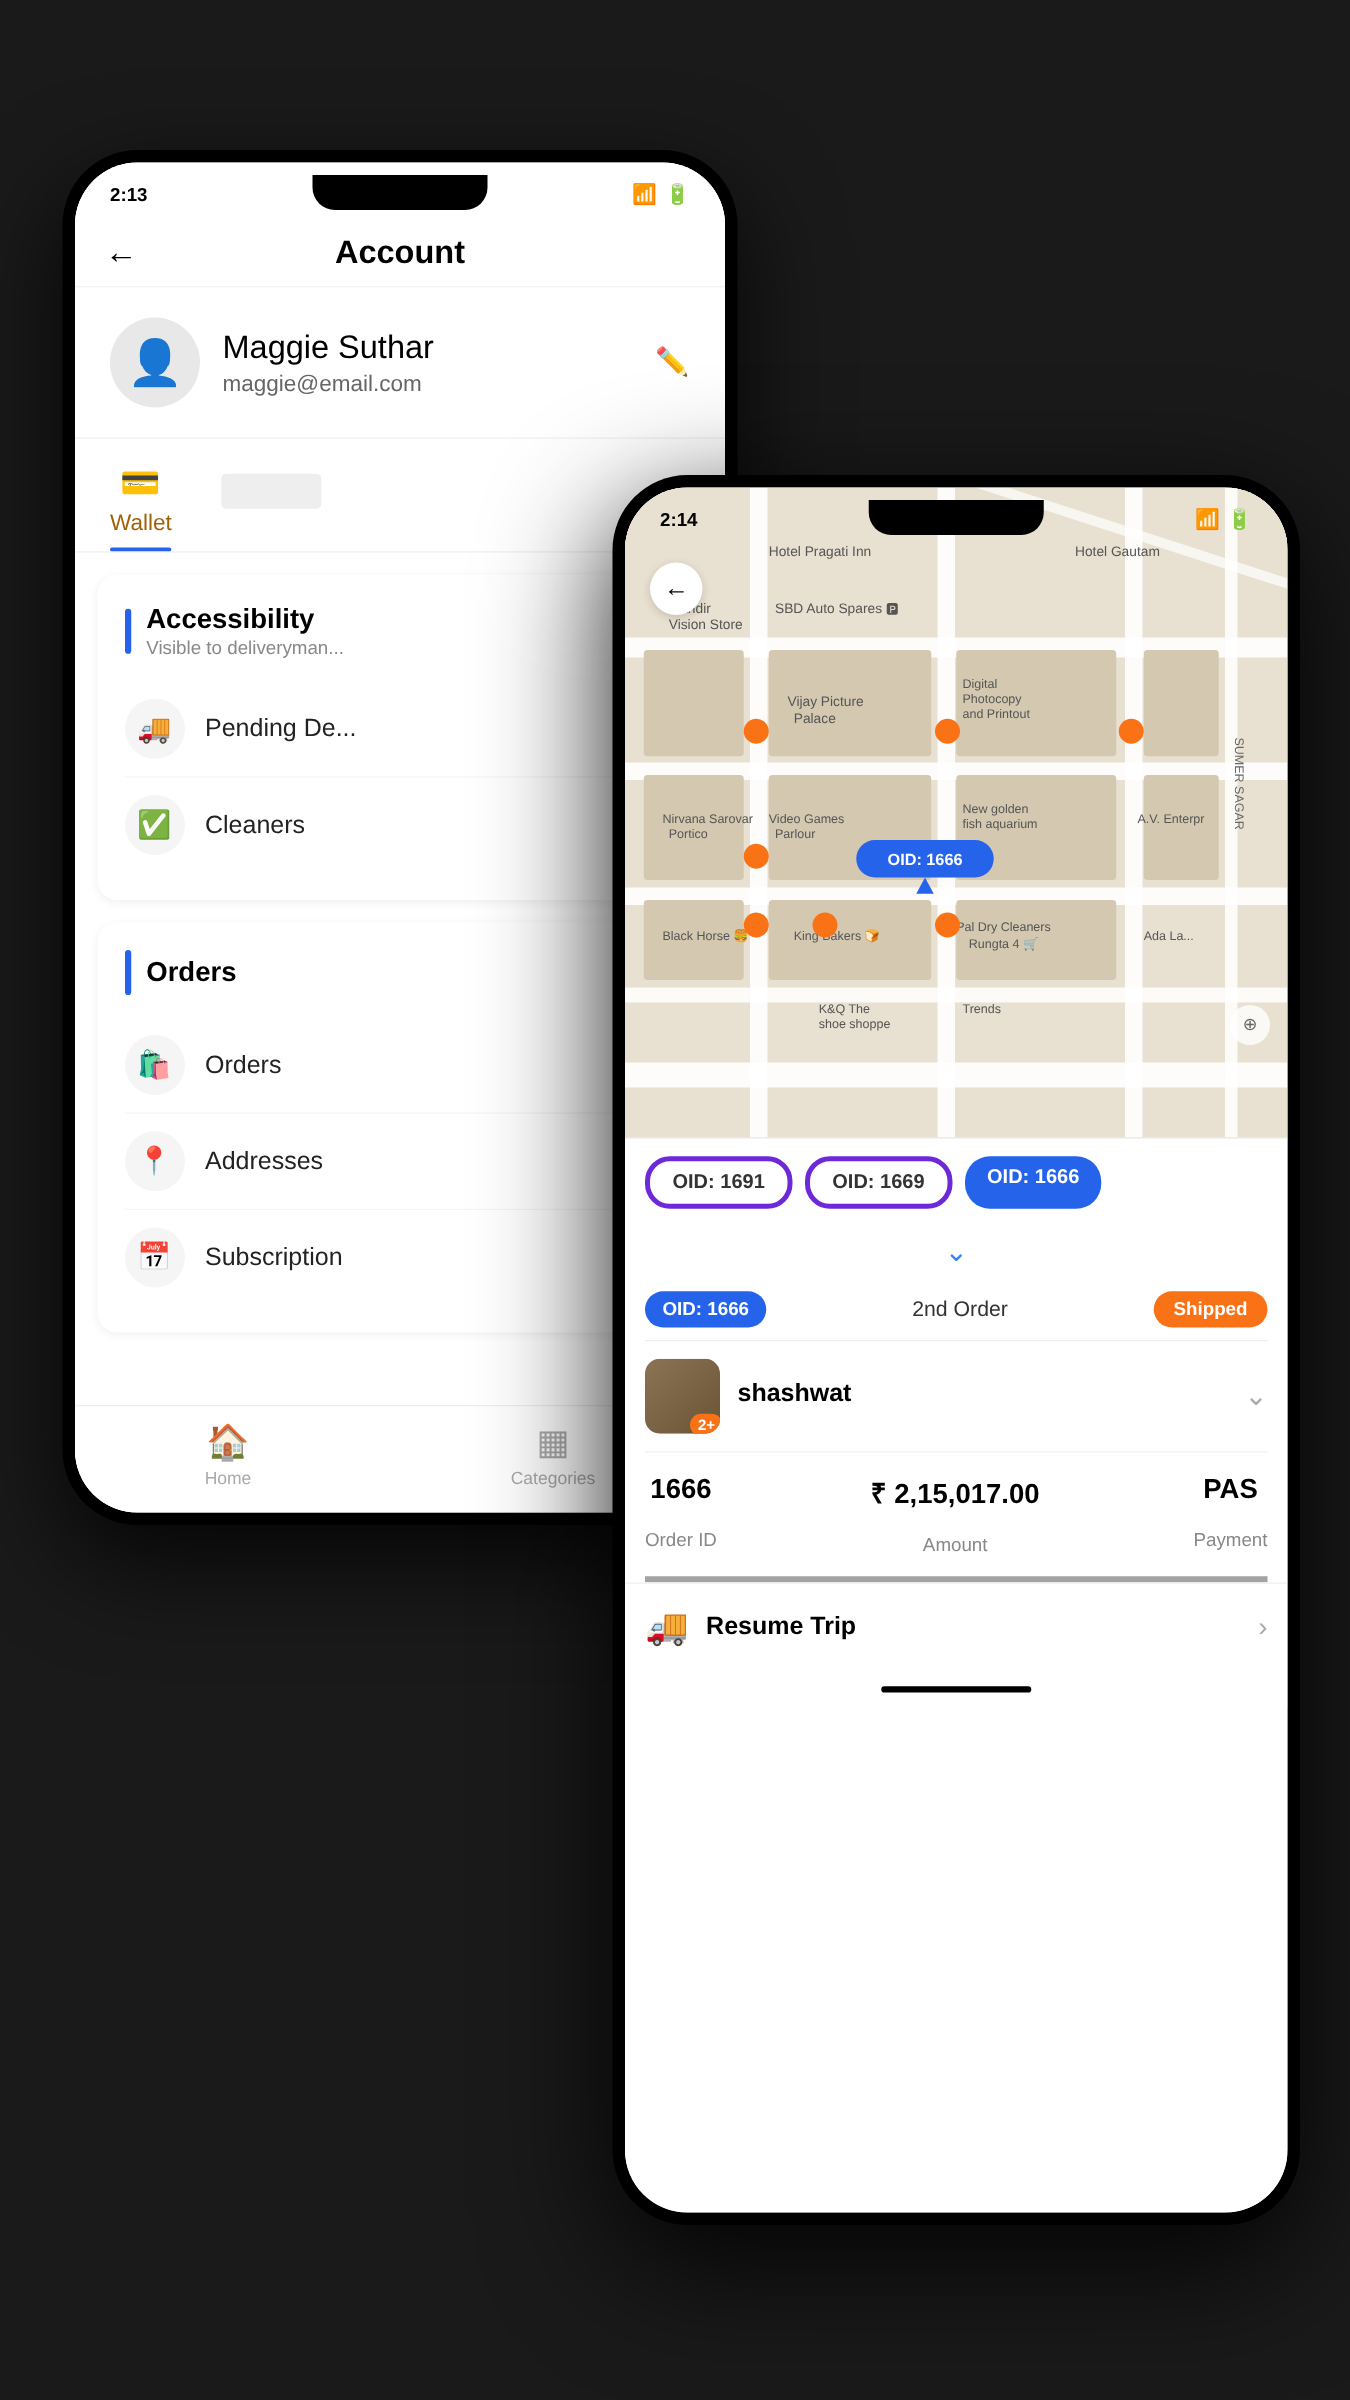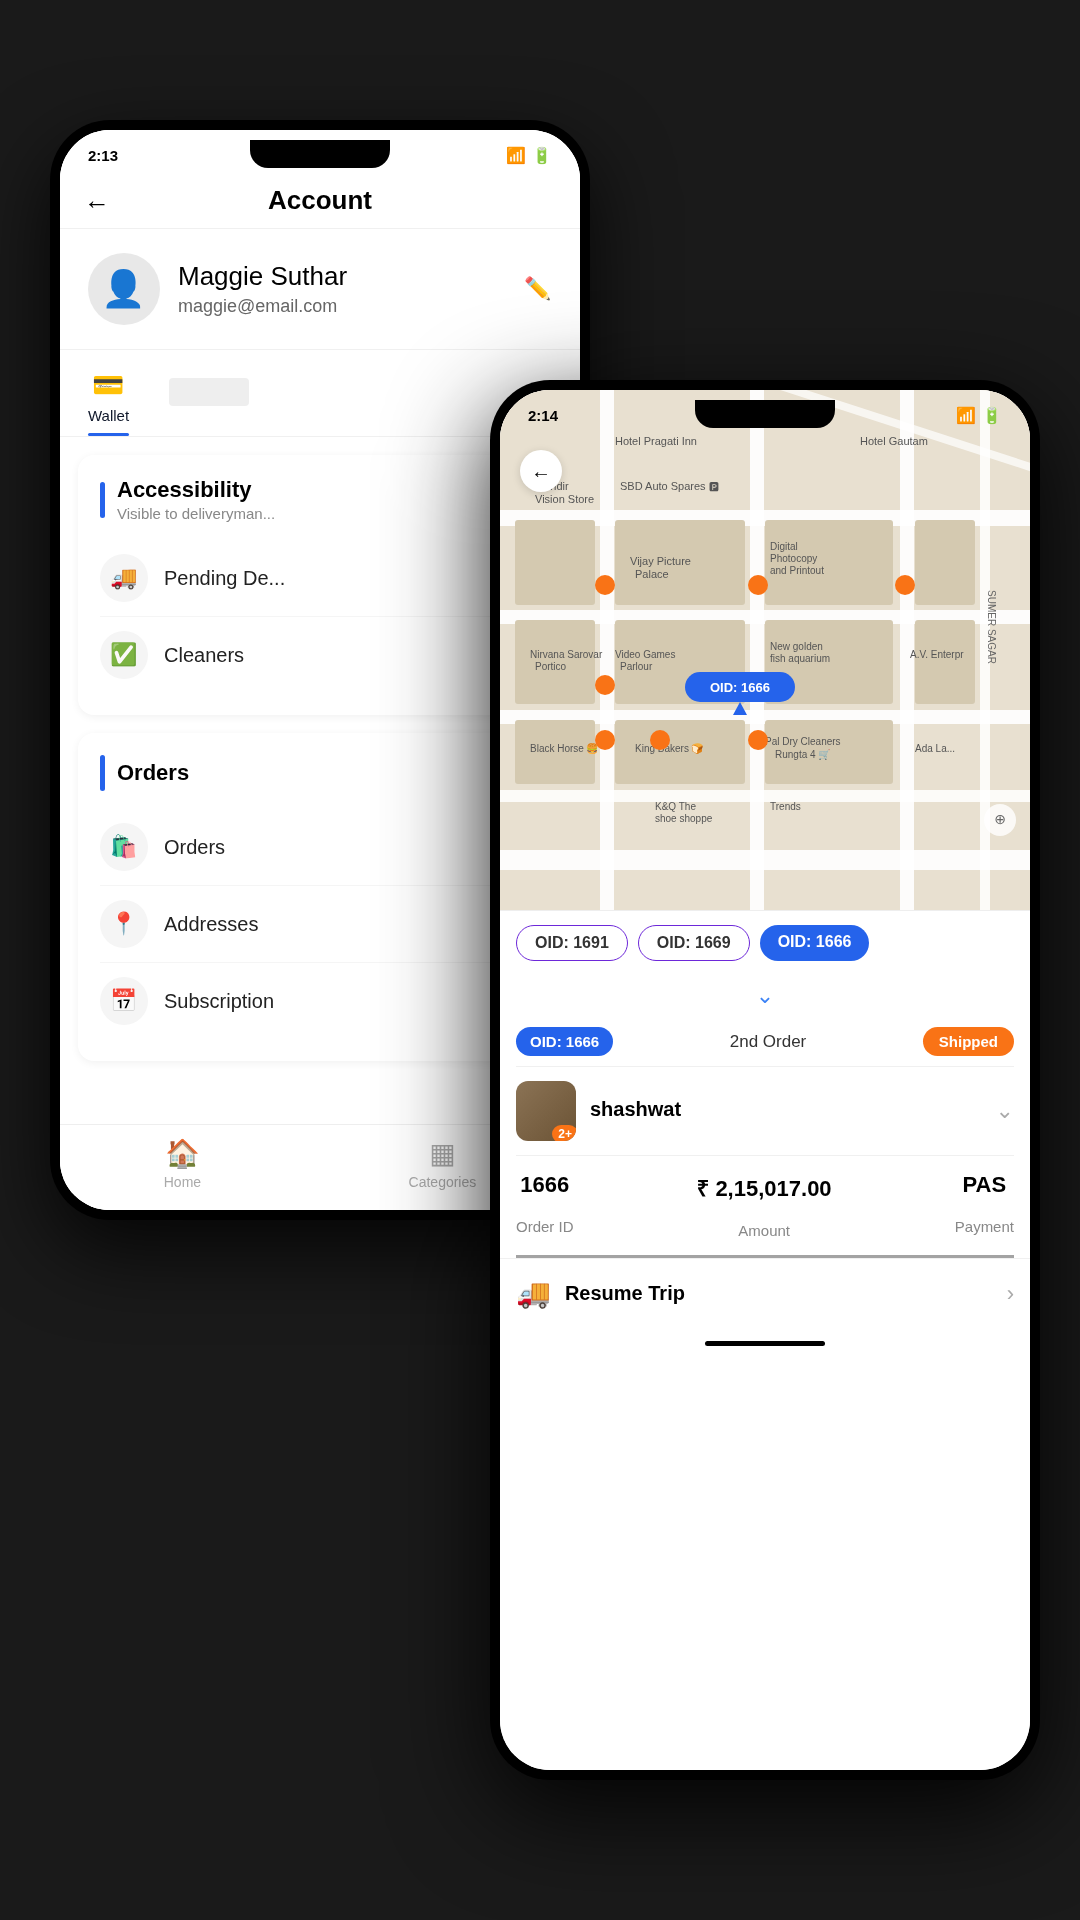--- a/index.html
+++ b/index.html
@@ -193,22 +193,22 @@
       background: #2563eb;
       border-radius: 2px;
     }
 
     .tab-icon {
       font-size: 26px;
       margin-bottom: 6px;
     }
 
     .tab-label {
-      font-size: 15px;
-      color: #0f172a;
+      font-size: 18px;
+      color: #a16207;
       font-weight: 500;
     }
 
     .tab-placeholder {
       width: 80px;
       height: 28px;
       background: #eee;
       border-radius: 4px;
       margin-top: 8px;
     }
@@ -423,21 +423,21 @@
       border-radius: 20px;
       font-size: 16px;
       font-weight: 600;
       white-space: nowrap;
       cursor: pointer;
     }
 
     .order-tab.inactive {
       background: #fff;
       color: #333;
-      border: 1px solid #6d28d9;
+      border: 4px solid #6d28d9;
     }
 
     .order-tab.active-blue {
       background: #2563eb;
       color: #fff;
     }
 
     
     .chevron-down {
       display: flex;
@@ -549,21 +549,21 @@
       font-size: 22px;
       color: #aaa;
       cursor: pointer;
     }
 
     
     .order-details-row {
       display: flex;
       justify-content: space-between;
       padding: 16px 0;
-      border-bottom: 3px solid #a3a3a3;
+      border-bottom: 5px solid #a3a3a3;
     }
 
     .order-detail-item {
       text-align: center;
     }
 
     .order-detail-value {
       font-size: 22px;
       font-weight: 700;
       color: #000;

